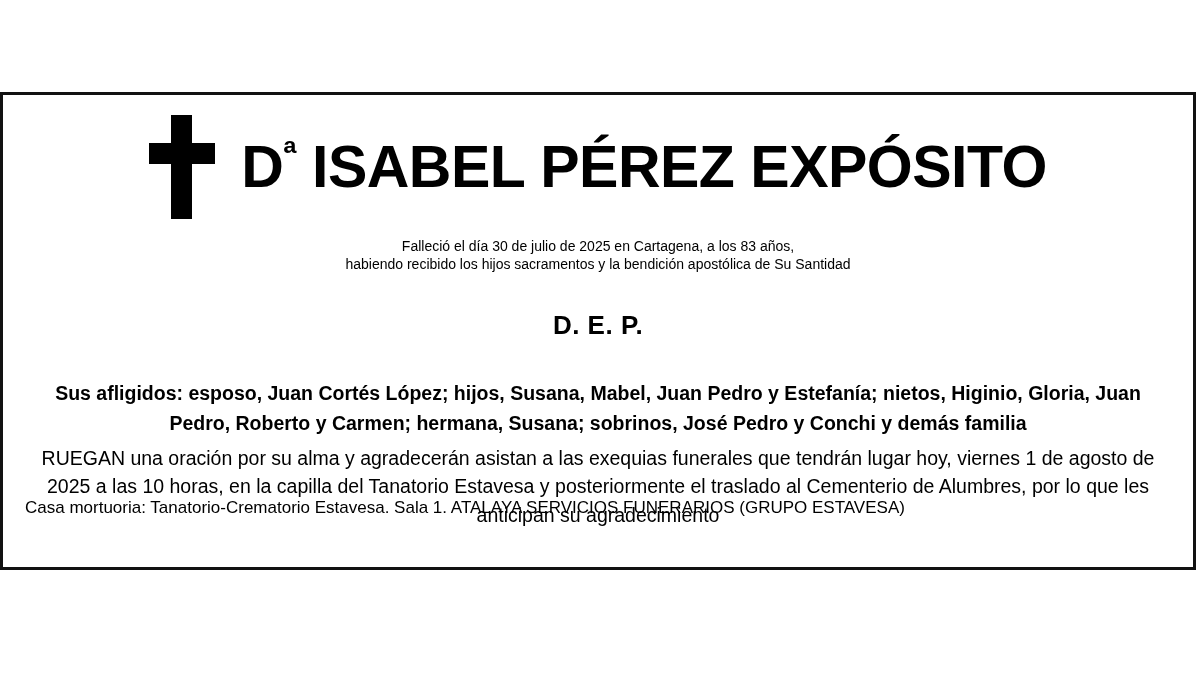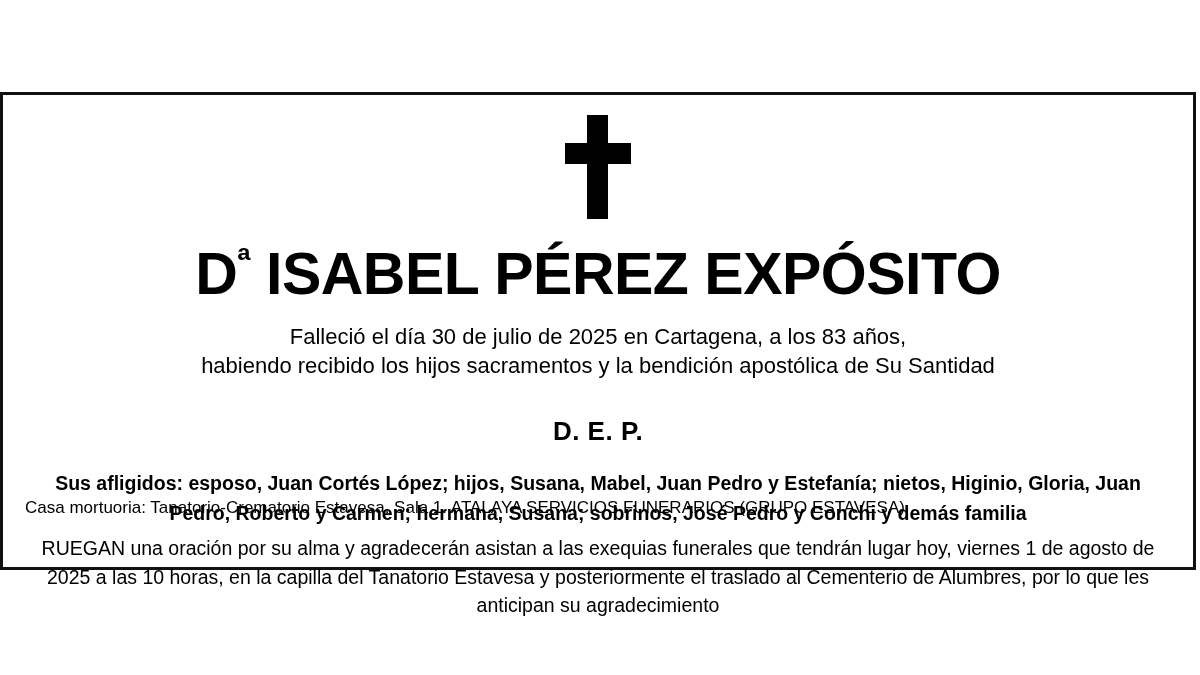--- a/index.html
+++ b/index.html
@@ -40,21 +40,20 @@
     padding: 14px 22px 10px 22px;
   }
 
   
   .headline {
     display: flex;
     align-items: center;
     justify-content: center;
     gap: 26px;
     margin-top: 6px;
-    flex-direction: column;
   }
 
   .cross-icon {
     flex: 0 0 auto;
     width: 66px;
     height: 104px;
     position: relative;
     display: block;
   }
   .cross-icon .v-bar {
@@ -82,40 +81,40 @@
     white-space: nowrap;
   }
   .deceased-name .prefix-sup {
     font-size: 36px;
     vertical-align: super;
     line-height: 0;
   }
 
   .death-info {
     text-align: center;
-    font-size: 22px;
+    font-size: 14px;
     line-height: 1.32;
     margin-top: 18px;
   }
   .death-info div { white-space: nowrap; }
 
   .dep {
     text-align: center;
     font-size: 26px;
     font-weight: bold;
     margin-top: 36px;
     letter-spacing: 0.5px;
   }
 
   .mourners {
     text-align: center;
     font-size: 19.5px;
     font-weight: bold;
     line-height: 1.52;
-    margin-top: 22px;
+    margin-top: 38px;
     padding: 0 6px;
   }
 
   .request {
     text-align: center;
     font-size: 19.5px;
     line-height: 1.45;
     margin-top: 6px;
     padding: 0 10px;
   }

